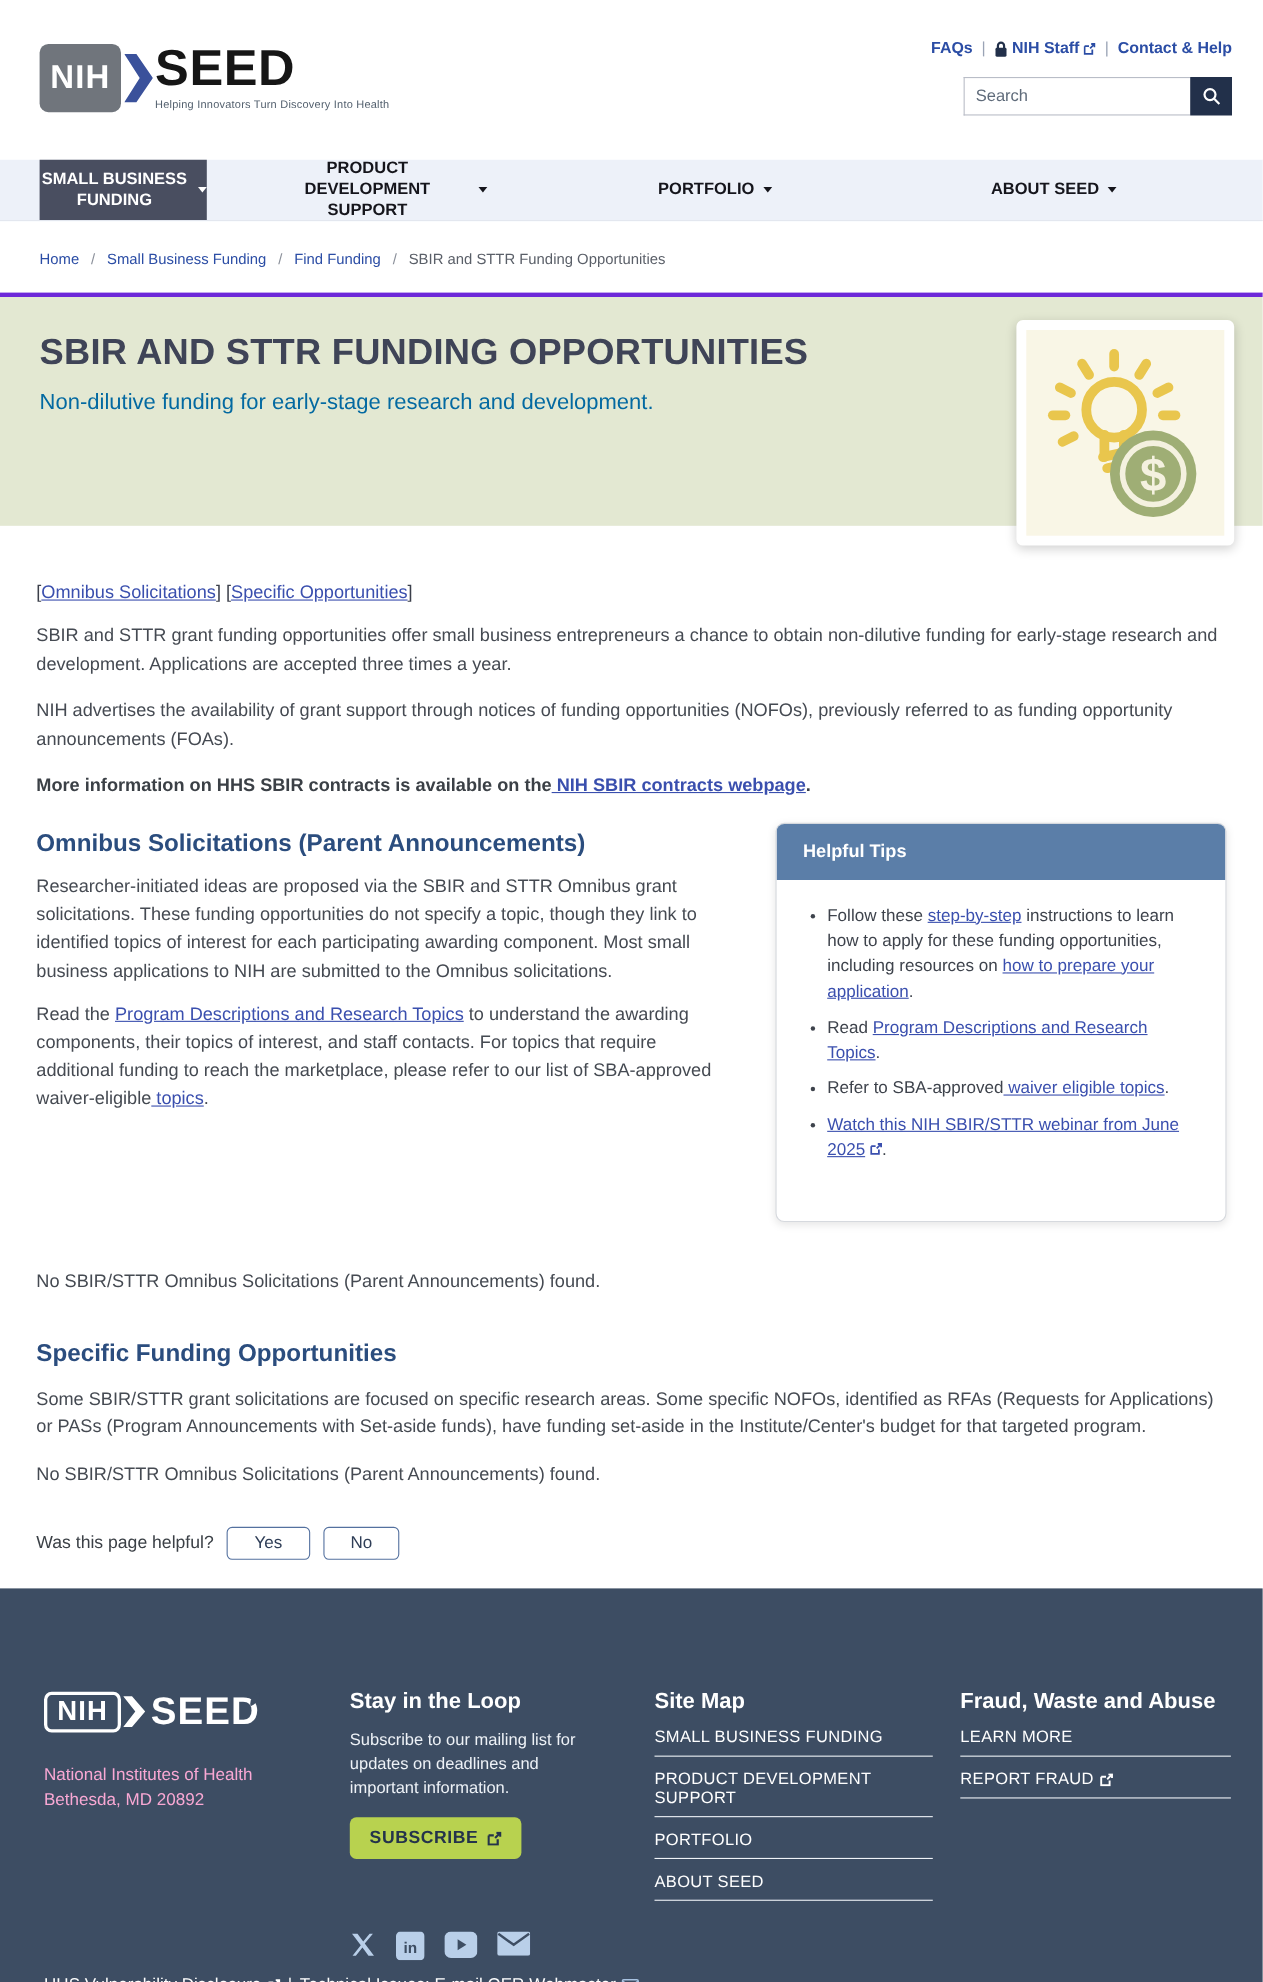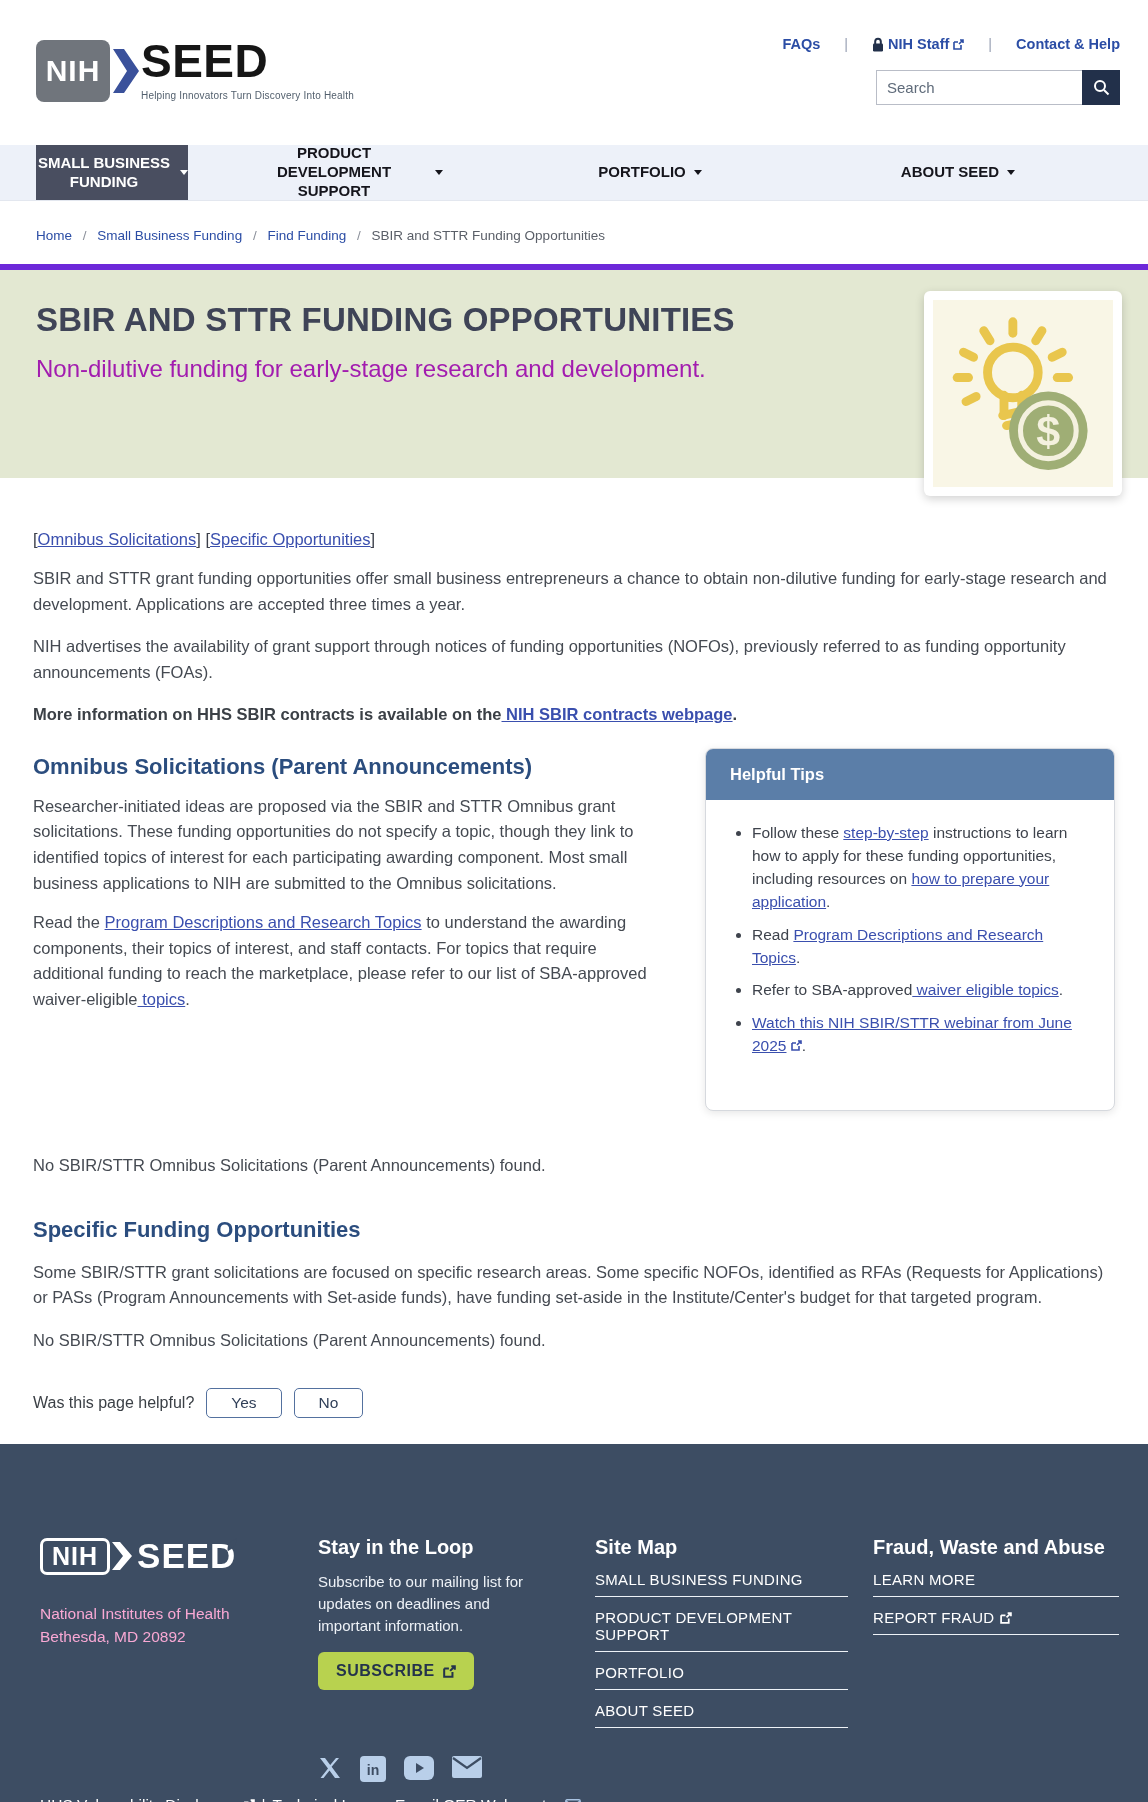--- a/index.html
+++ b/index.html
@@ -14,49 +14,49 @@
   
   .header { height:145px; position:relative; background:#fff; flex:none; }
   .logo { position:absolute; left:36px; top:40px; display:flex; align-items:flex-start; }
   .logo-nih { width:74px; height:62px; background:#70757c; border-radius:8px; color:#fff;
     font-size:30px; font-weight:800; display:flex; align-items:center; justify-content:center; letter-spacing:1px; }
   .logo-chev { margin:0 2px 0 3px; }
   .seed-col { display:flex; flex-direction:column; }
   .seed-wrap { position:relative; font-size:46px; line-height:0.95; font-weight:900; color:#161616; letter-spacing:0.5px; }
   .seed-leaf { position:absolute; right:-1px; top:3px; }
   .logo-tagline { font-size:10px; color:#53606e; margin-top:6px; letter-spacing:0.2px; }
-  .header-links { position:absolute; right:28px; top:36px; display:flex; align-items:center; gap:24px;
+  .header-links { position:absolute; right:28px; top:36px; display:flex; align-items:center; gap:8px;
     font-size:14.5px; color:#2b4da5; font-weight:600; }
   .header-links a { color:#2b4da5; text-decoration:none; display:flex; align-items:center; gap:4px; }
   .hl-sep { color:#9aa3b5; font-weight:400; }
   .search-row { position:absolute; right:28px; top:70px; display:flex; }
   .search-input { width:206px; height:35px; border:1px solid #b9bdc7; border-right:none; padding:0 10px;
     font-size:15px; color:#333; font-family:inherit; outline:none; }
   .search-input::placeholder { color:#5f6b7a; }
   .search-btn { width:38px; height:35px; background:#22304a; border:none; display:flex; align-items:center; justify-content:center; cursor:pointer; }
 
   
   .nav { height:56px; background:#edf1f9; display:flex; align-items:stretch; padding:0 36px; flex:none; border-bottom:1px solid #e3e7ef; }
   .nav-item { display:flex; align-items:center; justify-content:center; font-weight:800; font-size:15px;
     color:#15151c; text-align:center; line-height:1.25; cursor:pointer; }
   .nav-item .nav-label { display:inline-block; max-width:185px; }
   .nav-item.active { background:#494e60; color:#fff; width:152px; flex:none; }
   .nav-rest { flex:1; }
   .caret { display:inline-block; width:0; height:0; border-left:4.5px solid transparent;
     border-right:4.5px solid transparent; border-top:5.5px solid currentColor; margin-left:8px; flex:none; }
 
   
-  .breadcrumb { height:69px; padding:27px 36px 0; font-size:13.5px; color:#5a5f68; border-bottom:6px solid #6d28d9; flex:none; }
+  .breadcrumb { height:69px; padding:27px 36px 0; font-size:13.5px; color:#5a5f68; border-bottom:4px solid #6d28d9; flex:none; }
   .breadcrumb a { color:#2b4da5; text-decoration:none; }
   .bc-sep { color:#8b909a; margin:0 7px; }
 
   
   .hero { height:208px; background:#e3e8d2; position:relative; padding:32px 36px 0; flex:none; }
   .hero h1 { margin:0 0 16px; font-size:33px; line-height:1.12; font-weight:800; color:#3f4457; letter-spacing:0.2px; width:720px; }
-  .hero-sub { font-size:24px; color:#a21caf; }
+  .hero-sub { font-size:20px; color:#0369a1; }
   .hero-card { position:absolute; left:924px; top:21px; width:198px; height:205px; background:#fff;
     border-radius:6px; box-shadow:0 3px 10px rgba(0,0,0,0.18); padding:9px; z-index:5; }
   .hero-card-inner { width:100%; height:100%; background:#f9f6e6; display:flex; align-items:center; justify-content:center; }
 
   
   .main { flex:1; padding:0 33px; }
   .jump { margin-top:52px; font-size:16.5px; color:#3b3f4a; }
   .main a.clink { color:#3a4fae; text-decoration:underline; }
   .main p { margin:17px 0 0; font-size:16.5px; line-height:1.55; }
   .bold-p { font-weight:bold; color:#3b4046; }

